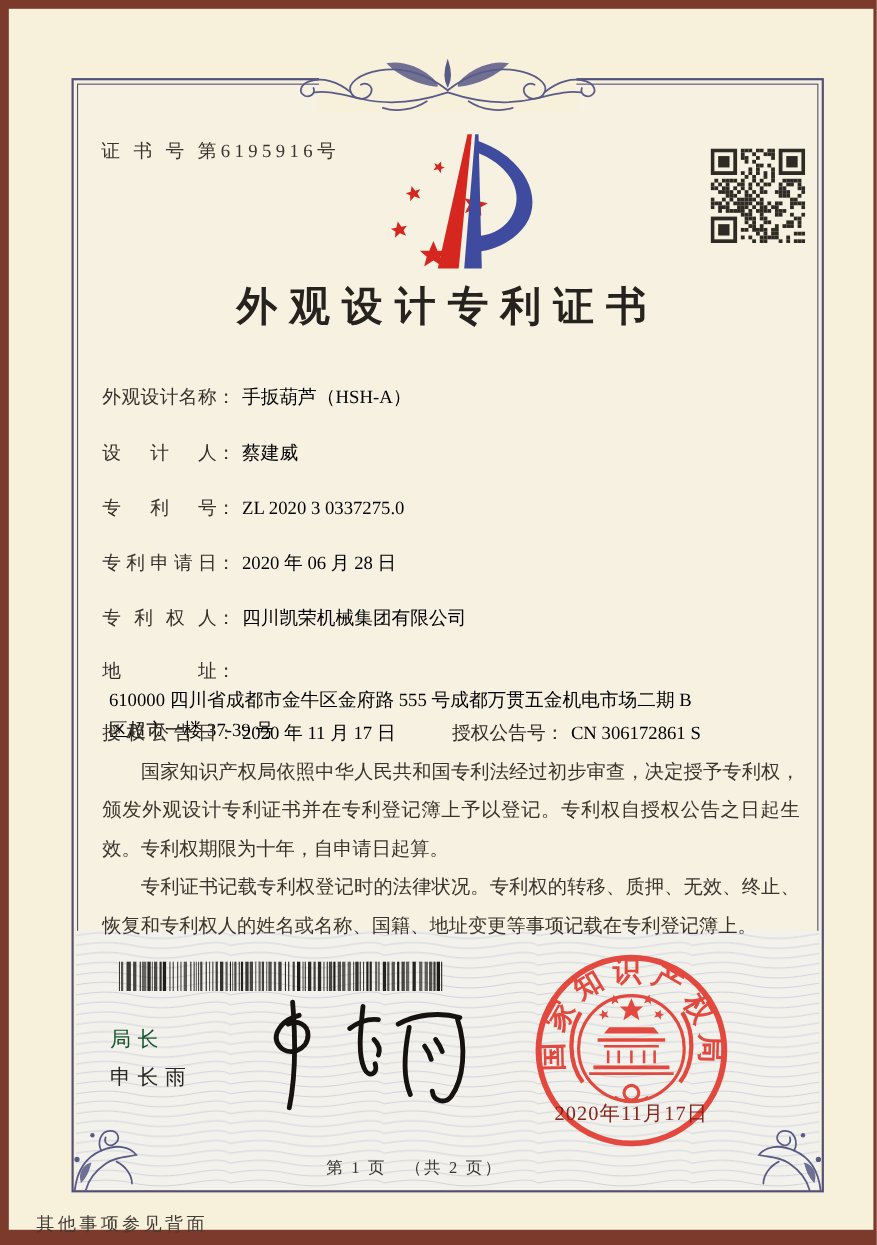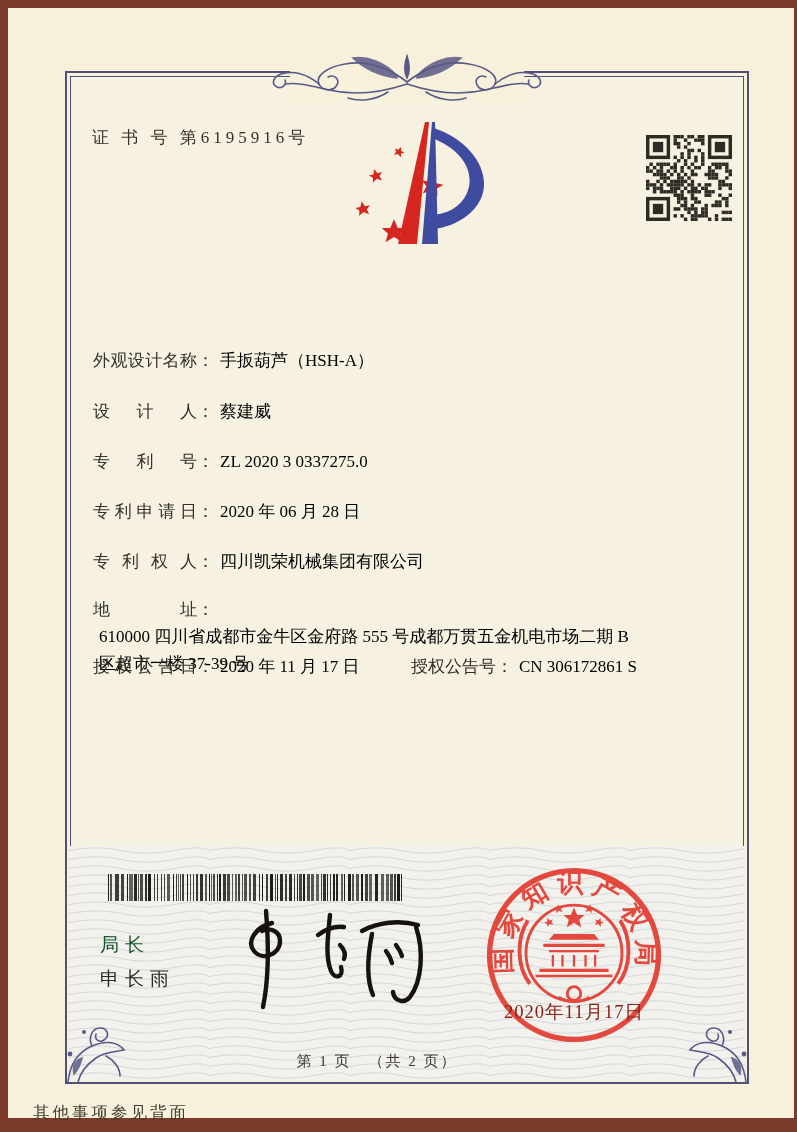--- a/index.html
+++ b/index.html
@@ -361,20 +361,21 @@
       <rect x="1" y="1" width="5" height="5" fill="#f6f1e1"></rect>
       <rect x="2" y="2" width="3" height="3" fill="#2e2a24"></rect>
       <rect x="18" y="0" width="7" height="7" fill="#2e2a24"></rect>
       <rect x="19" y="1" width="5" height="5" fill="#f6f1e1"></rect>
       <rect x="20" y="2" width="3" height="3" fill="#2e2a24"></rect>
       <rect x="0" y="18" width="7" height="7" fill="#2e2a24"></rect>
       <rect x="1" y="19" width="5" height="5" fill="#f6f1e1"></rect>
       <rect x="2" y="20" width="3" height="3" fill="#2e2a24"></rect>
     </svg>
 
+  <div class="abs title">外观设计专利证书</div>
 
   <div class="abs frow" style="top:340px;">
     <span class="flabel">外观设计名称</span><span class="fcolon">：</span><span class="fvalue">手扳葫芦（HSH-A）</span>
   </div>
   <div class="abs frow" style="top:391px;">
     <span class="flabel">设计人</span><span class="fcolon">：</span><span class="fvalue">蔡建威</span>
   </div>
   <div class="abs frow" style="top:441px;">
     <span class="flabel">专利号</span><span class="fcolon">：</span><span class="fvalue">ZL 2020 3 0337275.0</span>
   </div>
@@ -385,20 +386,24 @@
     <span class="flabel">专利权人</span><span class="fcolon">：</span><span class="fvalue">四川凯荣机械集团有限公司</span>
   </div>
   <div class="abs frow" style="top:589px;">
     <span class="flabel">地址</span><span class="fcolon">：</span><span class="fvalue addr-value">610000 四川省成都市金牛区金府路 555 号成都万贯五金机电市场二期 B 区超市一楼 37-39 号</span>
   </div>
   <div class="abs frow" style="top:646px;position:absolute;">
     <span><span class="flabel">授权公告日</span><span class="fcolon">：</span><span class="fvalue">2020 年 11 月 17 日</span></span>
     <span class="grant2"><span>授权公告号</span><span>：</span><span class="fvalue">CN 306172861 S</span></span>
   </div>
 
+  <div class="abs paras">
+    <p>国家知识产权局依照中华人民共和国专利法经过初步审查，决定授予专利权，颁发外观设计专利证书并在专利登记簿上予以登记。专利权自授权公告之日起生效。专利权期限为十年，自申请日起算。</p>
+    <p>专利证书记载专利权登记时的法律状况。专利权的转移、质押、无效、终止、恢复和专利权人的姓名或名称、国籍、地址变更等事项记载在专利登记簿上。</p>
+  </div>
 
   <svg class="abs z3" id="barcode" style="left:100px;top:866px;" width="304" height="27" viewBox="0 0 304 27">
       <rect x="0" y="0" width="1" height="27" fill="#1c1a17" opacity="0.97"></rect>
       <rect x="2" y="0" width="2" height="27" fill="#1c1a17" opacity="0.73"></rect>
       <rect x="7" y="0" width="4" height="27" fill="#1c1a17" opacity="0.84"></rect>
       <rect x="13" y="0" width="3" height="27" fill="#1c1a17" opacity="0.81"></rect>
       <rect x="19" y="0" width="1" height="27" fill="#1c1a17" opacity="0.99"></rect>
       <rect x="21" y="0" width="4" height="27" fill="#1c1a17" opacity="0.66"></rect>
       <rect x="26" y="0" width="3" height="27" fill="#1c1a17" opacity="0.93"></rect>
       <rect x="30" y="0" width="1" height="27" fill="#1c1a17" opacity="0.70"></rect>

